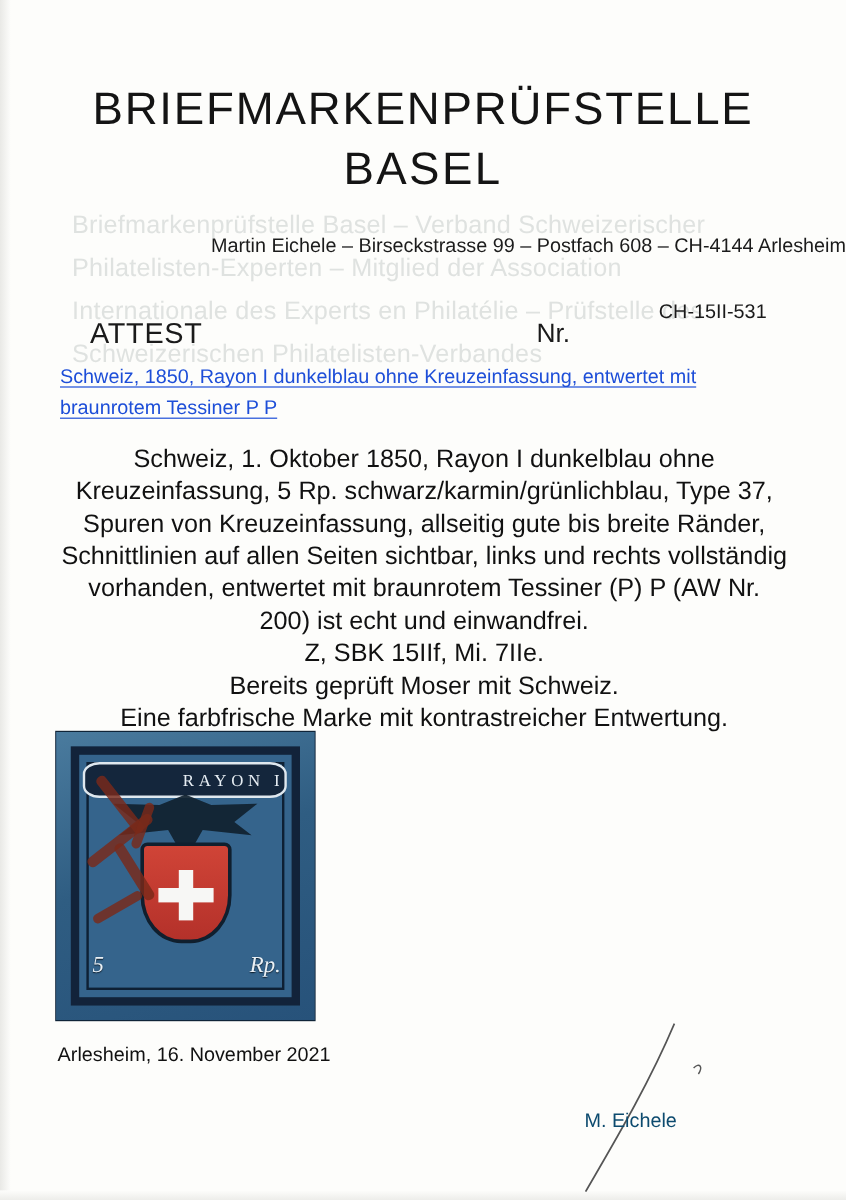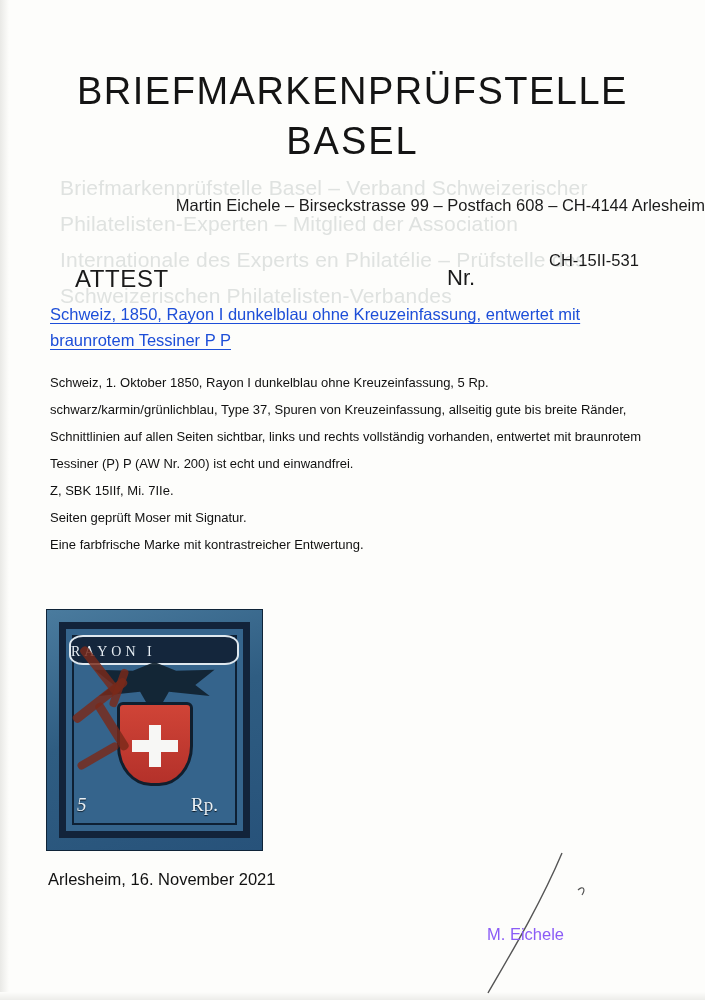--- a/index.html
+++ b/index.html
@@ -97,23 +97,24 @@
     margin: 0 55px 0 50px;
     font-size: 16.5px;
     line-height: 26px;
     text-decoration: underline;
     text-underline-offset: 3px;
     color: #1d4ed8;
   }
 
   .body-text {
     margin: 16px 48px 0 50px;
-    font-size: 13px;
+    font-size: 21px;
     line-height: 27px;
     color: #111;
+    text-align: center;
   }
   .body-text p {
     margin: 0;
   }
 
   
   .stamp-wrap {
     position: absolute;
     left: 47px;
     top: 610px;
@@ -146,21 +147,21 @@
     position: absolute;
     left: 22px;
     top: 25px;
     width: 170px;
     height: 30px;
     background: #14263c;
     border-radius: 14px / 10px;
     color: #e6edf3;
     font-size: 14px;
     letter-spacing: 4px;
-    text-align: left;
+    text-align: right;
     line-height: 30px;
     font-family: "Liberation Serif", serif;
     border: 2px solid #dfe8ef;
     box-sizing: border-box;
   }
   .eagle {
     position: absolute;
     left: 50%;
     transform: translateX(-50%);
     top: 52px;
@@ -202,25 +203,26 @@
     left: 30px;
     bottom: 34px;
     color: #eaf1f6;
     font-size: 19px;
     font-family: "Liberation Serif", serif;
     font-style: italic;
     text-shadow: 0 1px 1px #0b1824;
   }
   .val-right {
     position: absolute;
-    right: 44px;
+    right: 28px;
     bottom: 34px;
     color: #eaf1f6;
     font-size: 19px;
     font-family: "Liberation Serif", serif;
+    font-style: italic;
     text-shadow: 0 1px 1px #0b1824;
   }
   .cancel-mark {
     position: absolute;
     left: 18px;
     top: 52px;
     width: 96px;
     height: 120px;
     z-index: 5;
     pointer-events: none;
@@ -244,21 +246,21 @@
     top: 870px;
     font-size: 16.5px;
     color: #111;
     z-index: 2;
   }
   .signature-name {
     position: absolute;
     left: 487px;
     top: 925px;
     font-size: 16.5px;
-    color: #8b5cf6;
+    color: #0c4a6e;
     z-index: 2;
   }
   .signature-stroke {
     position: absolute;
     left: 470px;
     top: 845px;
     width: 140px;
     height: 150px;
     z-index: 2;
   }
@@ -296,21 +298,21 @@
       <div class="attest-label">ATTEST</div>
       <div class="nr-label">Nr.</div>
       <div class="nr-value">CH-15II-531</div>
     </div>
 
     <div class="subject">Schweiz, 1850, Rayon I dunkelblau ohne Kreuzeinfassung, entwertet mit braunrotem Tessiner P P</div>
 
     <div class="body-text">
       <p>Schweiz, 1. Oktober 1850, Rayon I dunkelblau ohne Kreuzeinfassung, 5 Rp. schwarz/karmin/grünlichblau, Type 37, Spuren von Kreuzeinfassung, allseitig gute bis breite Ränder, Schnittlinien auf allen Seiten sichtbar, links und rechts vollständig vorhanden, entwertet mit braunrotem Tessiner (P) P (AW Nr. 200) ist echt und einwandfrei.</p>
       <p>Z, SBK 15IIf, Mi. 7IIe.</p>
-      <p>Seiten geprüft Moser mit Signatur.</p>
+      <p>Bereits geprüft Moser mit Schweiz.</p>
       <p>Eine farbfrische Marke mit kontrastreicher Entwertung.</p>
     </div>
   </div>
 
   <div class="stamp-wrap">
     <div class="stamp">
       <div class="inner-frame">
         <div class="inner-frame2"></div>
       </div>
       <div class="banner">RAYON I</div>

